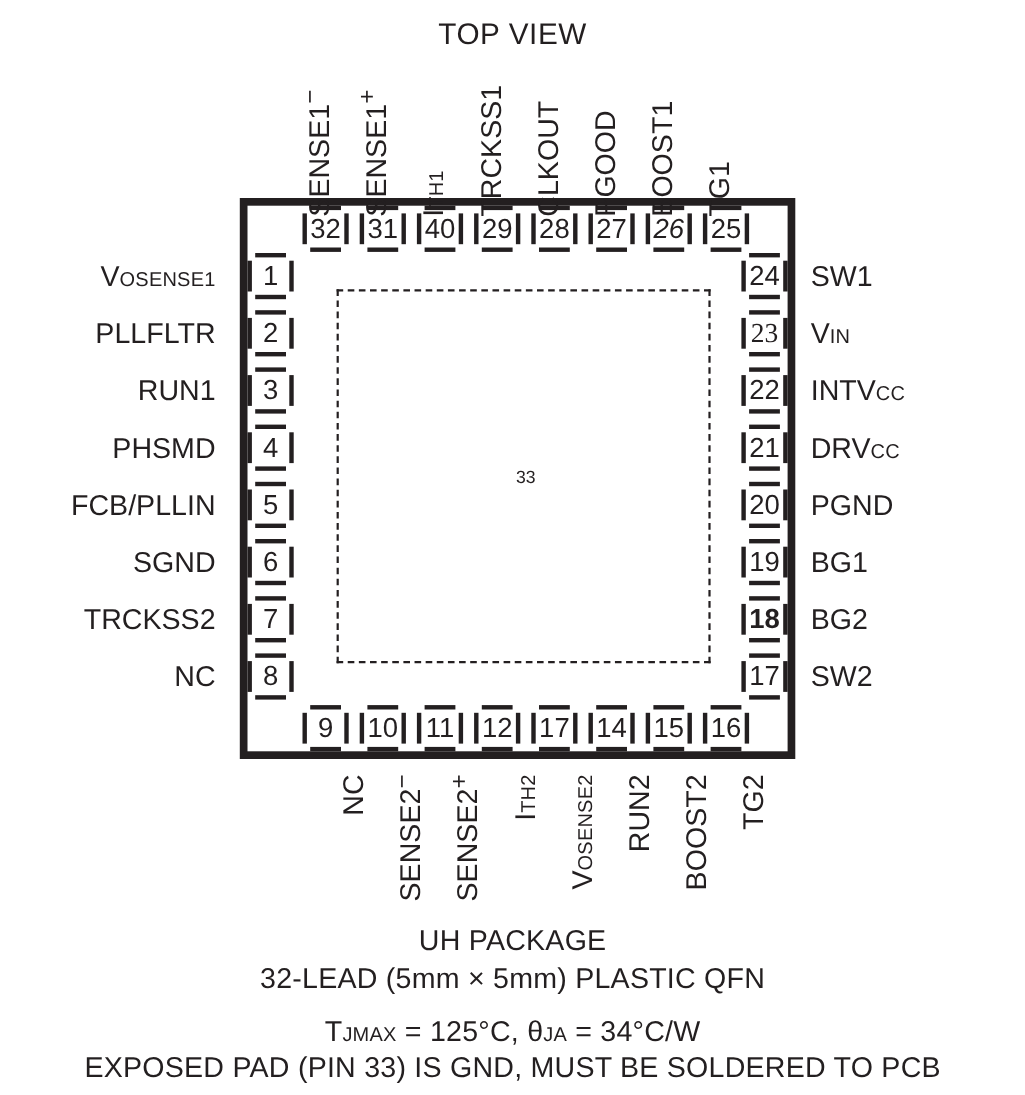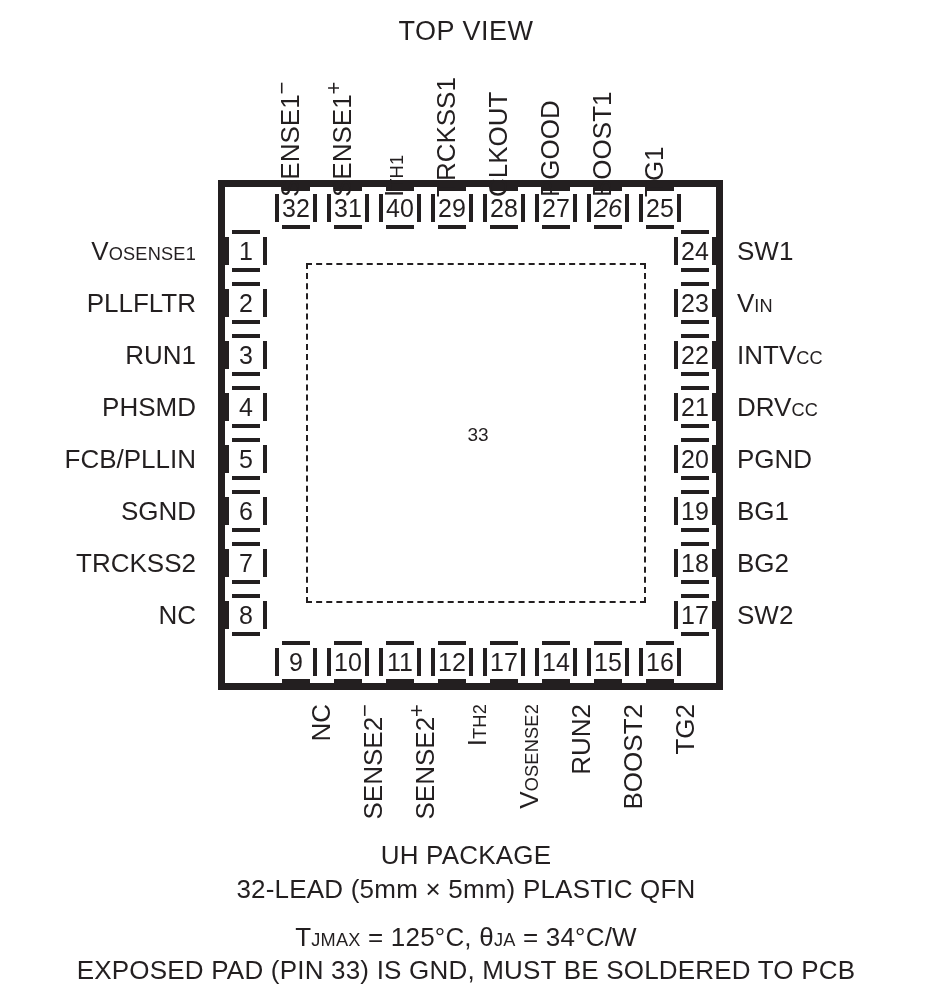--- a/index.html
+++ b/index.html
@@ -57,21 +57,21 @@
   }
   .exposed-pad-number {
     position: absolute;
     left: 0;
     top: 0;
     width: 340px;
     height: 340px;
     display: flex;
     align-items: center;
     justify-content: center;
-    font-size: 19px;
+    font-size: 16px;
     color: #231f20;
   }
 
   
   .pad {
     position: absolute;
     box-sizing: border-box;
     width: 42px;
     height: 42px;
     color: #231f20;
@@ -271,21 +271,21 @@
       <div class="pad" style="left: 674px; top: 230px;">
         <span class="seg seg-top"></span>
         <span class="seg seg-bot"></span>
         <span class="seg seg-left"></span>
         <span class="seg seg-right"></span>
         <span class="pad-num">24</span>
       </div>
       <div class="lbl-right-wrap" style="top: 230px;">
         <div class="side-label right" style="position: relative;"><span>SW1</span></div>
       </div>
-      <div class="pad" style="left: 674px; top: 282px;">
+      <div class="pad" style="left: 674px; top: 282px; font-family: Liberation Serif, serif;">
         <span class="seg seg-top"></span>
         <span class="seg seg-bot"></span>
         <span class="seg seg-left"></span>
         <span class="seg seg-right"></span>
         <span class="pad-num">23</span>
       </div>
       <div class="lbl-right-wrap" style="top: 282px;">
         <div class="side-label right" style="position: relative;"><span>V</span><span class="sub">IN</span></div>
       </div>
       <div class="pad" style="left: 674px; top: 334px;">
@@ -321,21 +321,21 @@
       <div class="pad" style="left: 674px; top: 490px;">
         <span class="seg seg-top"></span>
         <span class="seg seg-bot"></span>
         <span class="seg seg-left"></span>
         <span class="seg seg-right"></span>
         <span class="pad-num">19</span>
       </div>
       <div class="lbl-right-wrap" style="top: 490px;">
         <div class="side-label right" style="position: relative;"><span>BG1</span></div>
       </div>
-      <div class="pad" style="left: 674px; top: 542px;">
+      <div class="pad" style="left: 674px; top: 542px; font-weight: bold;">
         <span class="seg seg-top"></span>
         <span class="seg seg-bot"></span>
         <span class="seg seg-left"></span>
         <span class="seg seg-right"></span>
         <span class="pad-num">18</span>
       </div>
       <div class="lbl-right-wrap" style="top: 542px;">
         <div class="side-label right" style="position: relative;"><span>BG2</span></div>
       </div>
       <div class="pad" style="left: 674px; top: 594px;">

